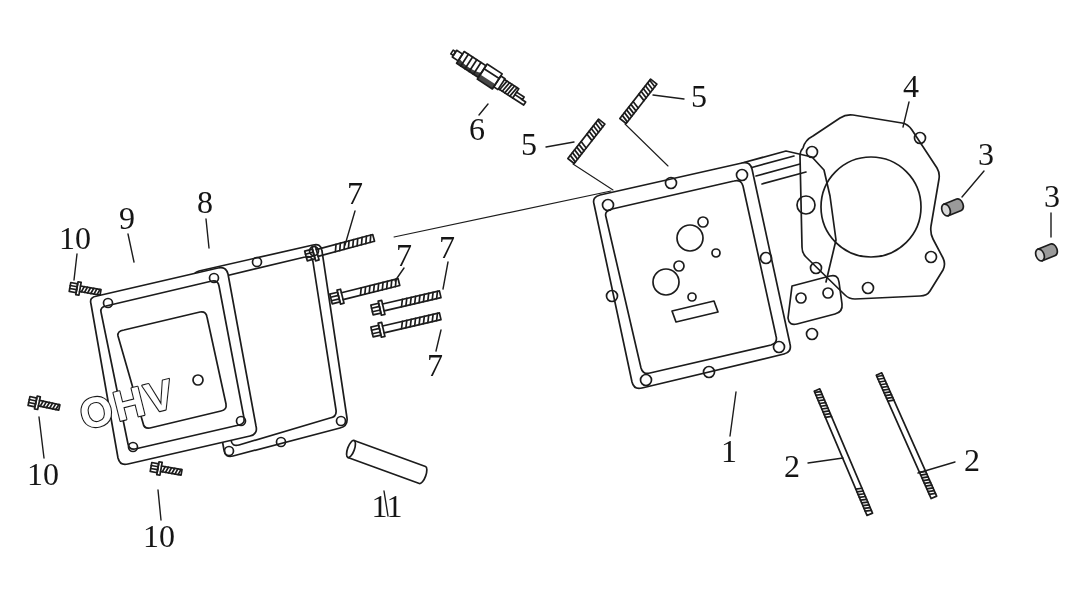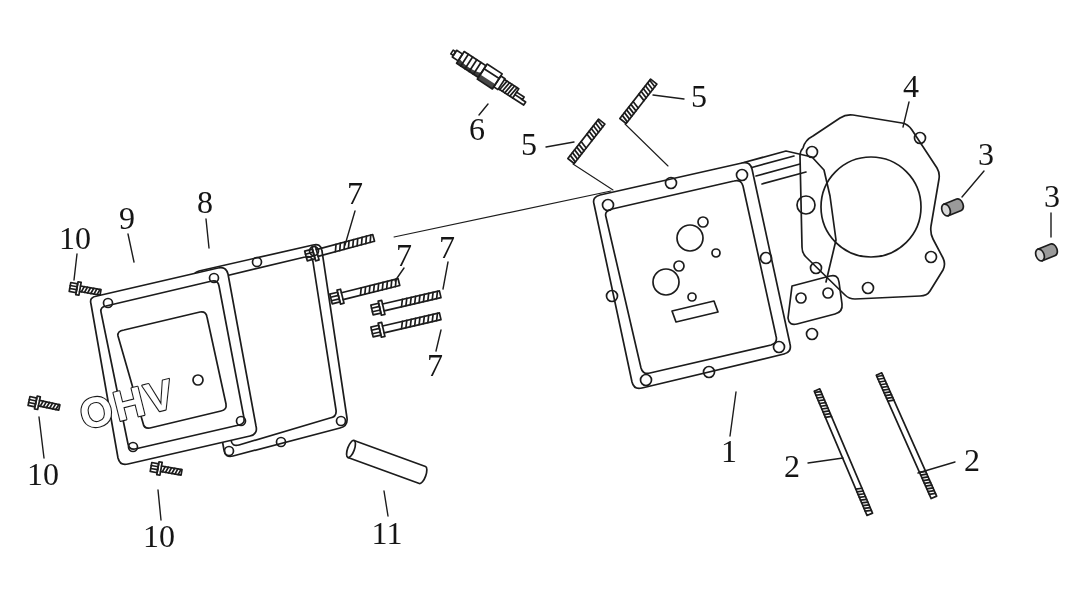--- a/index.html
+++ b/index.html
@@ -212,18 +212,18 @@
   <div class="callout" style="left:447px;top:247px">7</div>
   <div class="callout" style="left:529px;top:144px">5</div>
   <div class="callout" style="left:477px;top:129px">6</div>
   <div class="callout" style="left:699px;top:96px">5</div>
   <div class="callout" style="left:911px;top:86px">4</div>
   <div class="callout" style="left:986px;top:154px">3</div>
   <div class="callout" style="left:1052px;top:196px">3</div>
   <div class="callout" style="left:435px;top:365px">7</div>
   <div class="callout" style="left:43px;top:474px">10</div>
   <div class="callout" style="left:159px;top:536px">10</div>
-  <div class="callout" style="left:387px;top:533px">11</div>
+  <div class="callout" style="left:387px;top:506px">11</div>
   <div class="callout" style="left:729px;top:451px">1</div>
   <div class="callout" style="left:792px;top:466px">2</div>
   <div class="callout" style="left:972px;top:460px">2</div>
 
 </div>
 
 </body></html>

